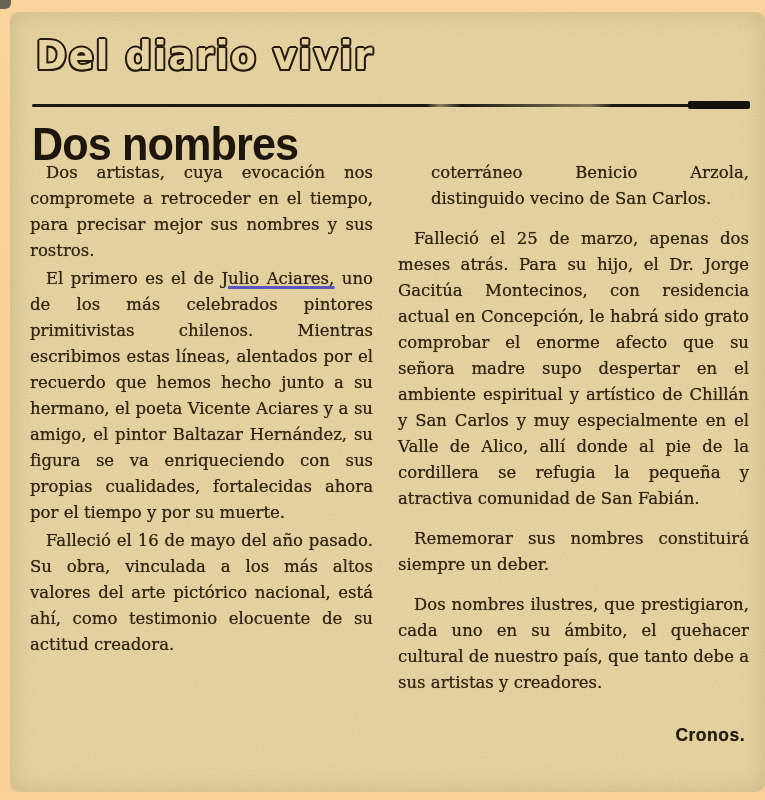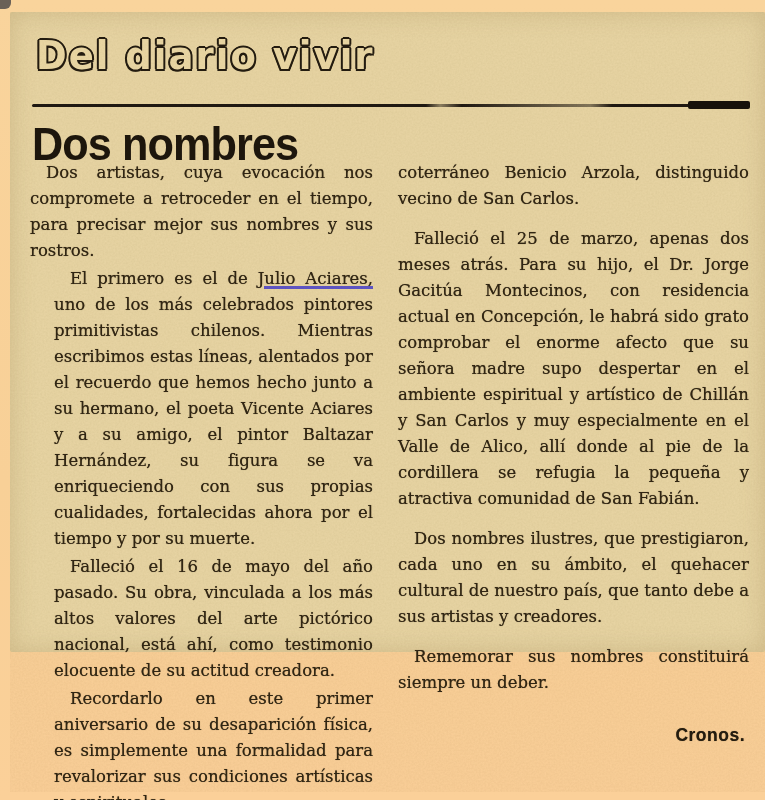--- a/index.html
+++ b/index.html
@@ -19,24 +19,24 @@
     left: 0; top: 0;
     width: 11px; height: 9px;
     background: #6a6157;
     border-bottom-right-radius: 6px;
   }
 
   
   .clipping {
     position: absolute;
     left: 10px; top: 12px;
-    width: 755px; height: 640px;
+    width: 755px; height: 780px;
     background: #e9d6a5;
     box-shadow: inset 0 0 24px rgba(140,110,60,0.25);
-    border-radius: 2px;
+    border-radius: 10px;
   }
 
   .grain {
     position: absolute;
     left: 0; top: 0;
     opacity: 0.45;
     mix-blend-mode: multiply;
     pointer-events: none;
   }
 
@@ -97,23 +97,23 @@
     font-size: 16.5px;
     line-height: 26px;
     text-align: justify;
     hyphens: auto;
     text-shadow: 0 0 0.7px rgba(49,38,19,0.75);
   }
   .col-left  { left: 20px;  width: 343px; }
   .col-right { left: 388px; width: 351px; }
 
   .col p { margin: 0; text-indent: 16px; }
-  .col-left  p + p { margin-top: 2px; margin-left: 24px; }
+  .col-left  p + p { margin-top: 2px; }
   .col-right p + p { margin-top: 14px; }
-  .col-right p.continuation { text-indent: 0; }
+  .col-right p.continuation { text-indent: 0; margin-left: 33px; }
 
   .underlined-name {
     text-decoration: underline;
     text-decoration-color: #5f55c8;
     text-decoration-thickness: 2.5px;
     text-underline-offset: 2px;
   }
 
   .signature {
     margin-top: 26px;
@@ -136,28 +136,27 @@
     <div class="masthead">Del diario vivir</div>
 
     <div class="masthead-rule"></div>
 
     <div class="headline">Dos nombres</div>
 
     <div class="col col-left">
       <p>Dos artistas, cuya evocación nos compromete a retroceder en el tiempo, para precisar mejor sus nombres y sus rostros.</p>
       <p><span>El primero es el de </span><span class="underlined-name">Julio Aciares,</span><span> uno de los más celebrados pintores primitivistas chilenos. Mientras escribimos estas líneas, alentados por el recuerdo que hemos hecho junto a su hermano, el poeta Vicente Aciares y a su amigo, el pintor Baltazar Hernández, su figura se va enriqueciendo con sus propias cualidades, fortalecidas ahora por el tiempo y por su muerte.</span></p>
       <p>Falleció el 16 de mayo del año pasado. Su obra, vinculada a los más altos valores del arte pictórico nacional, está ahí, como testimonio elocuente de su actitud creadora.</p>
-      <p>Recordarlo en este primer aniversario de su desaparición física, es simplemente una formalidad para revalorizar sus condiciones artísticas y espirituales.</p>
     </div>
 
     <div class="col col-right">
       <p class="continuation">coterráneo Benicio Arzola, distinguido vecino de San Carlos.</p>
       <p>Falleció el 25 de marzo, apenas dos meses atrás. Para su hijo, el Dr. Jorge Gacitúa Montecinos, con residencia actual en Concepción, le habrá sido grato comprobar el enorme afecto que su señora madre supo despertar en el ambiente espiritual y artístico de Chillán y San Carlos y muy especialmente en el Valle de Alico, allí donde al pie de la cordillera se refugia la pequeña y atractiva comunidad de San Fabián.</p>
+      <p>Rememorar sus nombres constituirá siempre un deber.</p>
       <p>Dos nombres ilustres, que prestigiaron, cada uno en su ámbito, el quehacer cultural de nuestro país, que tanto debe a sus artistas y creadores.</p>
-      <p>Rememorar sus nombres constituirá siempre un deber.</p>
       <div class="signature">Cronos.</div>
     </div>
 
     <svg class="grain" width="755" height="780">
       <filter id="grainf">
         <feTurbulence type="fractalNoise" baseFrequency="0.55" numOctaves="2" seed="7" stitchTiles="stitch"></feTurbulence>
         <feColorMatrix type="matrix" values="0 0 0 0 0.42  0 0 0 0 0.35  0 0 0 0 0.20  0 0 0 0.30 0"></feColorMatrix>
       </filter>
       <rect width="100%" height="100%" filter="url(#grainf)"></rect>
     </svg>

